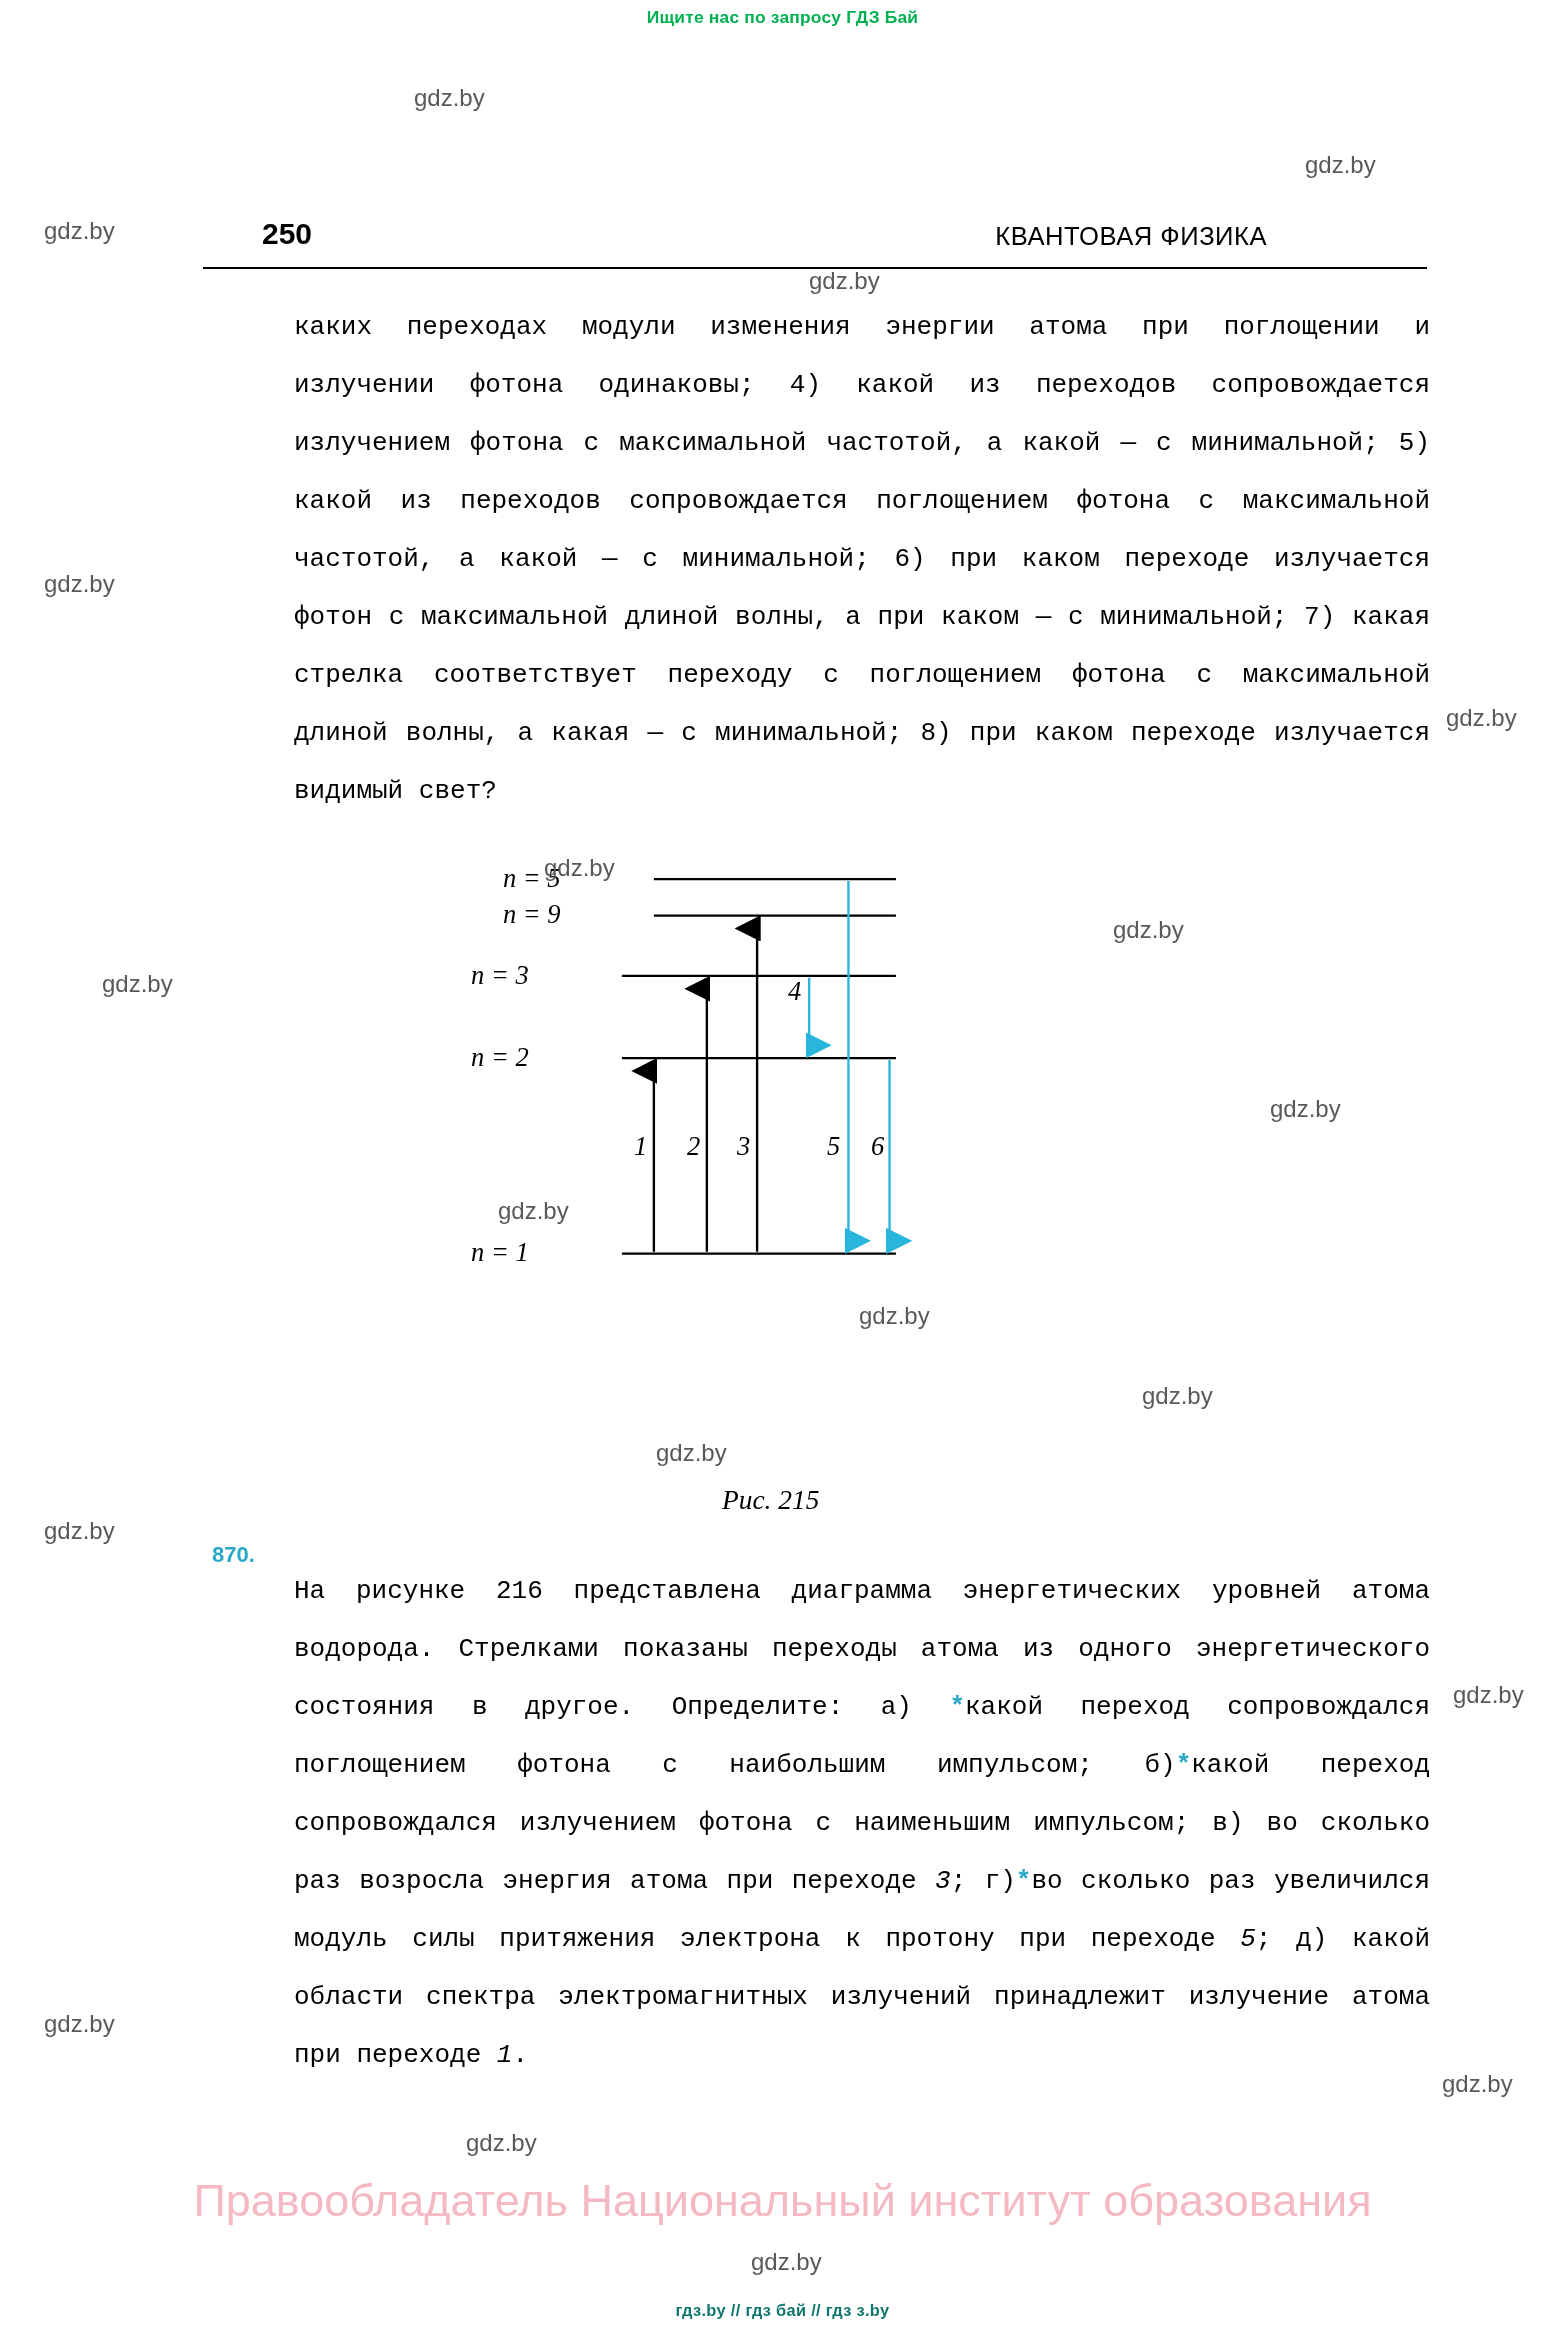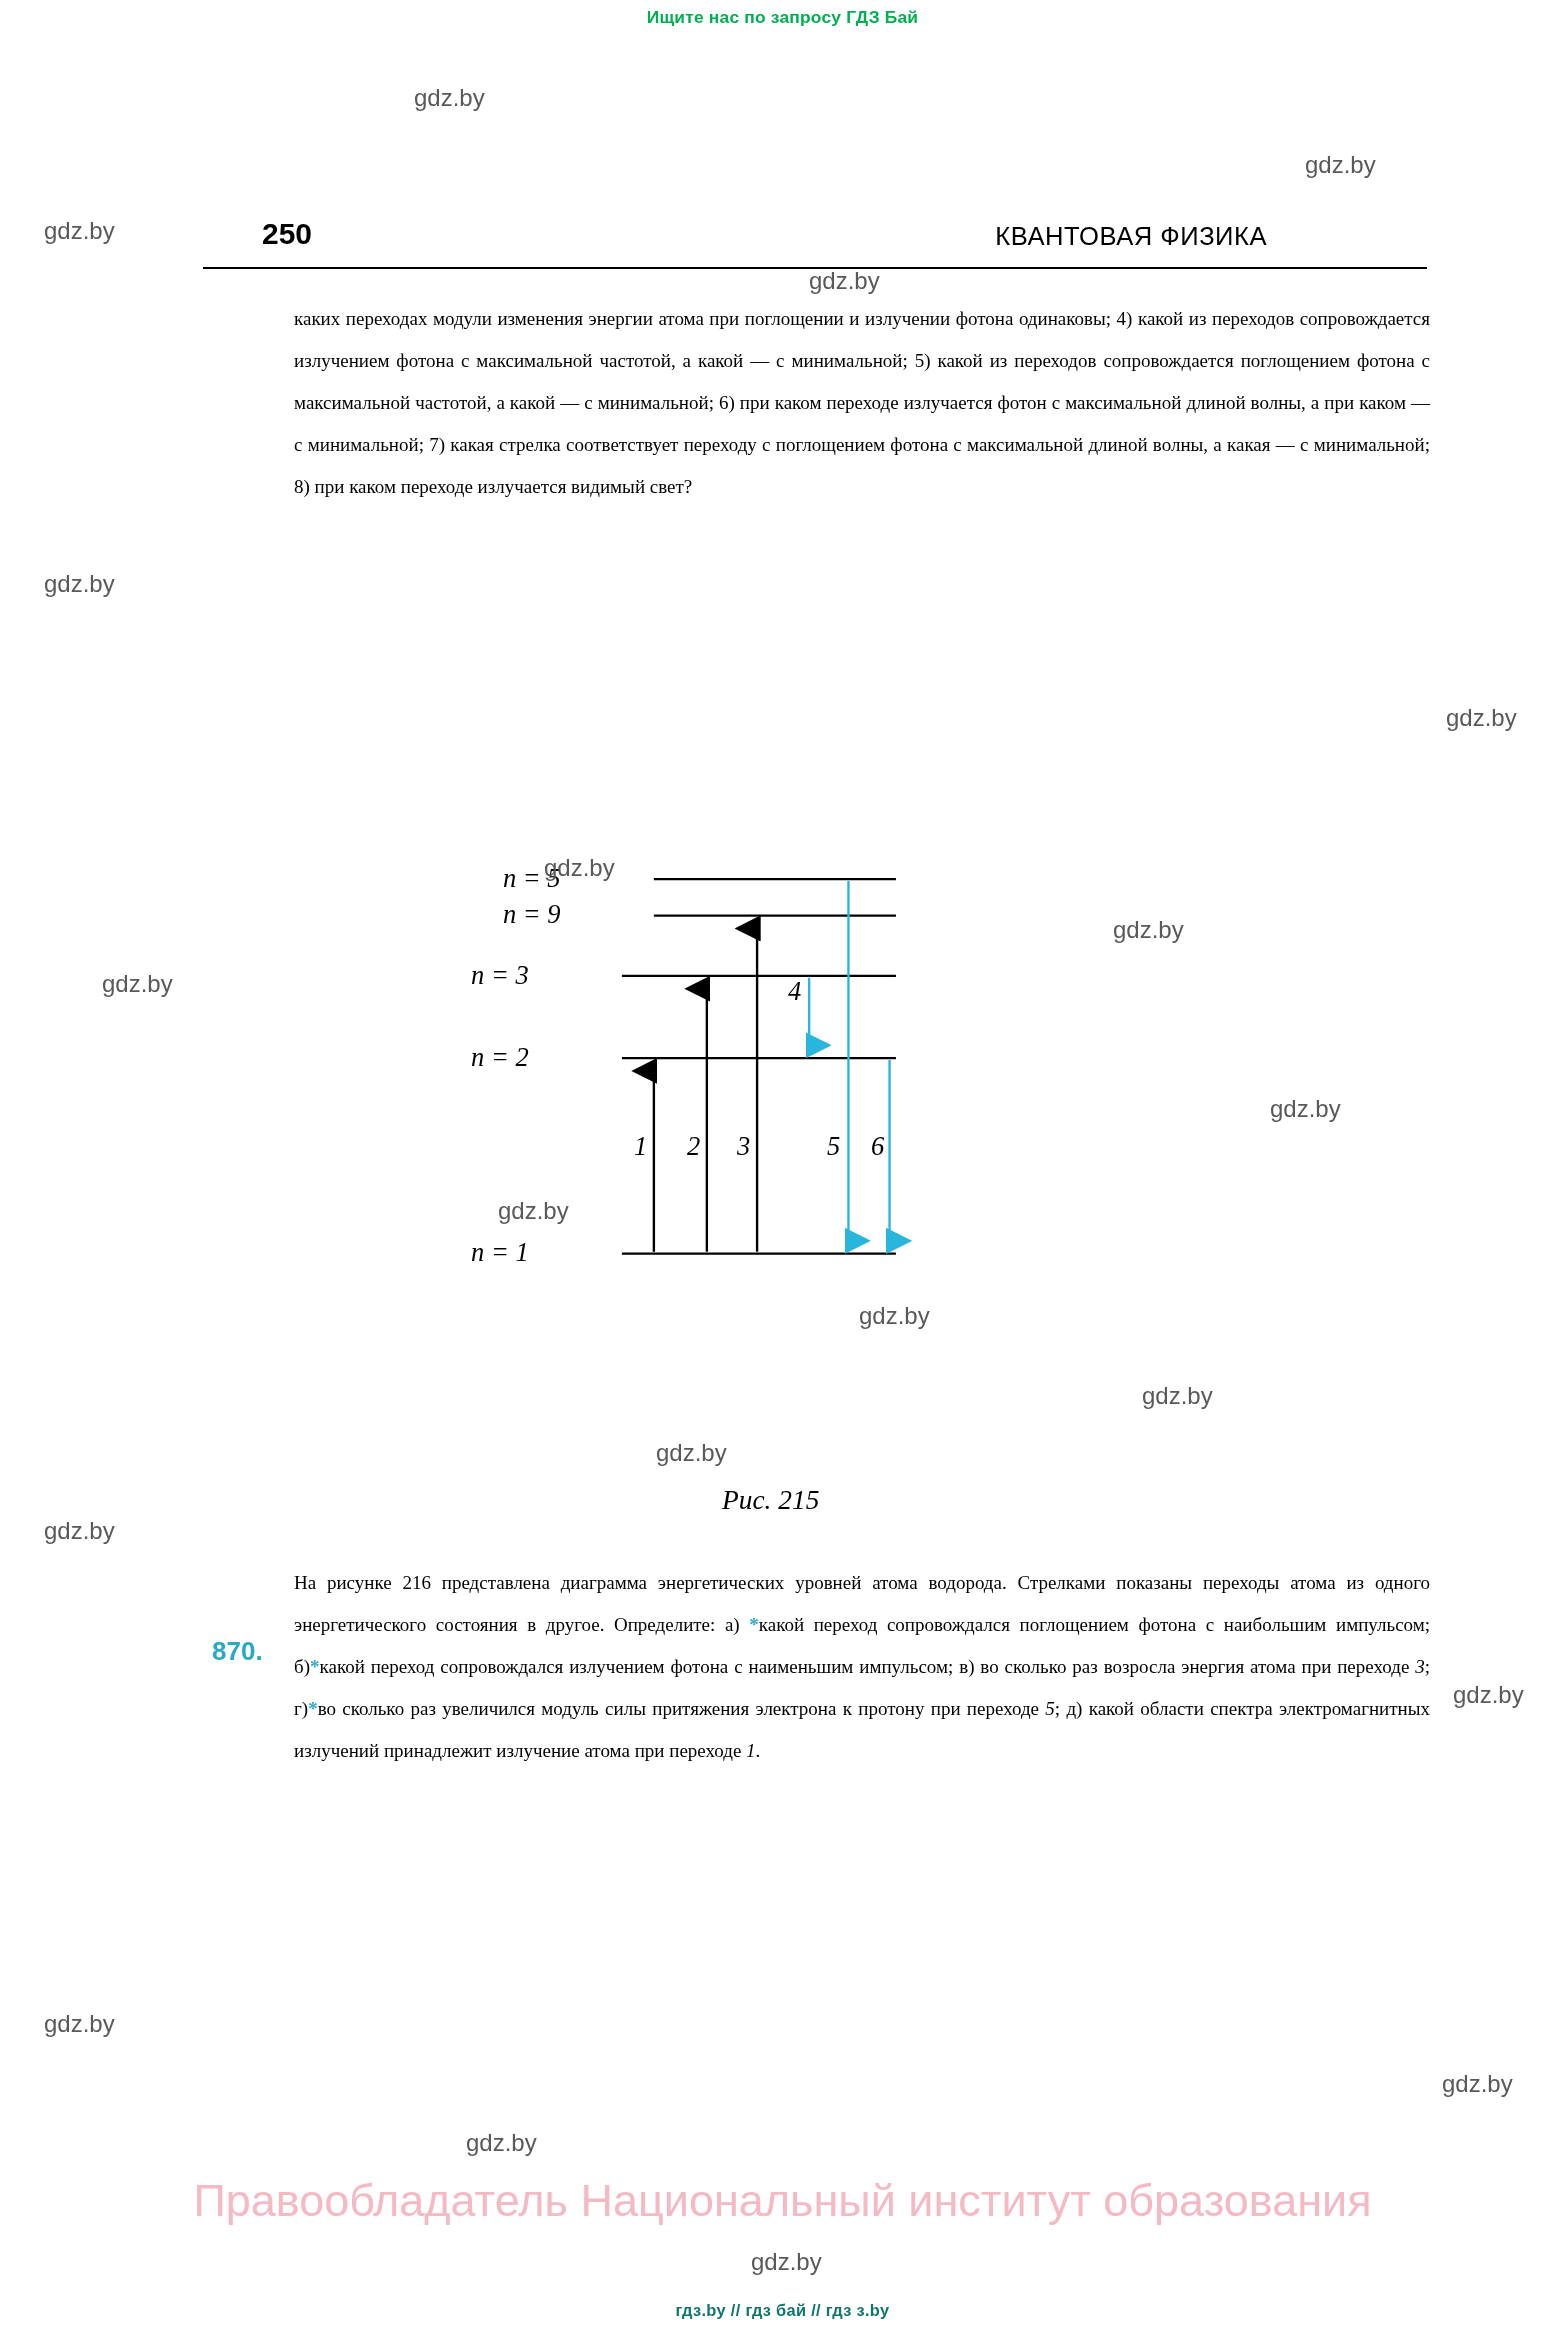--- a/index.html
+++ b/index.html
@@ -89,41 +89,42 @@
     left: 203px;
     top: 267px;
     width: 1224px;
     height: 1.8px;
     background: #000;
   }
   
   .para {
     position: absolute;
     color: #000;
-    font-size: 19px;
-    line-height: 42px;
+    font-size: 26px;
+    line-height: 58px;
     text-align: justify;
     text-justify: inter-word;
+    font-family: Liberation Mono, monospace;
   }
   #para-869 {
     left: 294px;
     top: 298px;
     width: 1136px;
   }
   #para-870 {
     left: 294px;
     top: 1562px;
     width: 1136px;
   }
   .exnum {
     position: absolute;
     left: 212px;
-    top: 1636px;
-    font-family: "Liberation Sans", sans-serif;
-    font-size: 26px;
+    top: 1542px;
+    font-family: "Liberation Sans", sans-serif;
+    font-size: 22px;
     font-weight: bold;
     color: #2aa8c6;
   }
   .star { color: #2aa8c6; font-weight: bold; }
   .it { font-style: italic; }
   
   .figure {
     position: absolute;
     left: 512px;
     top: 859px;

